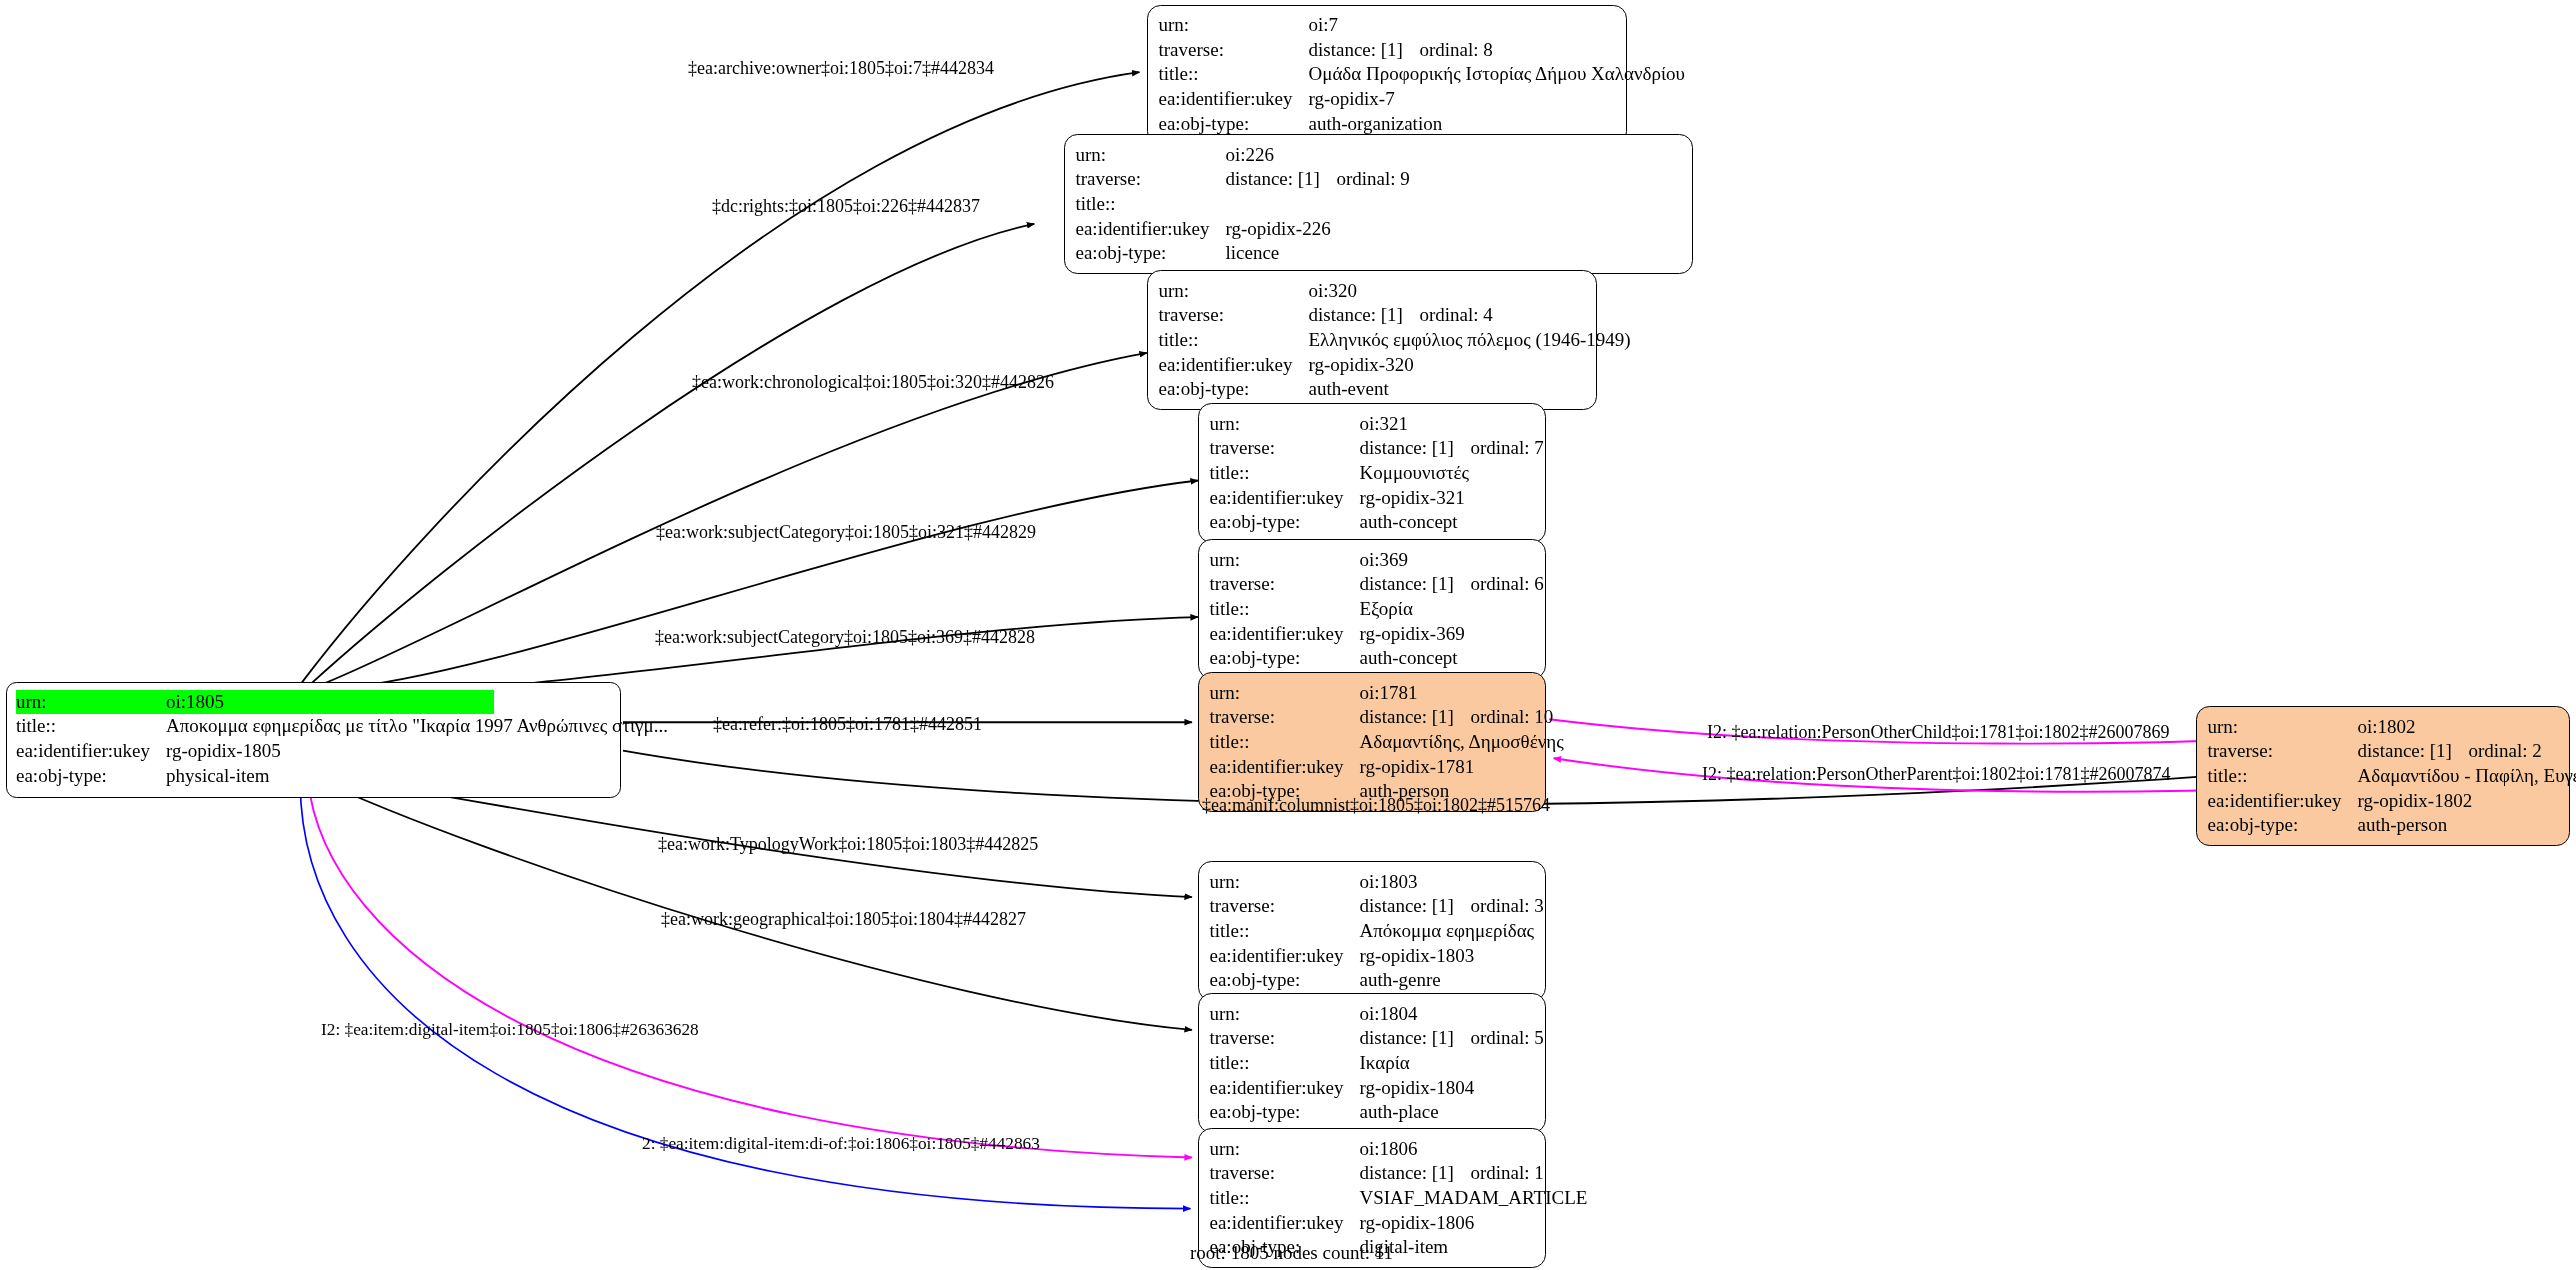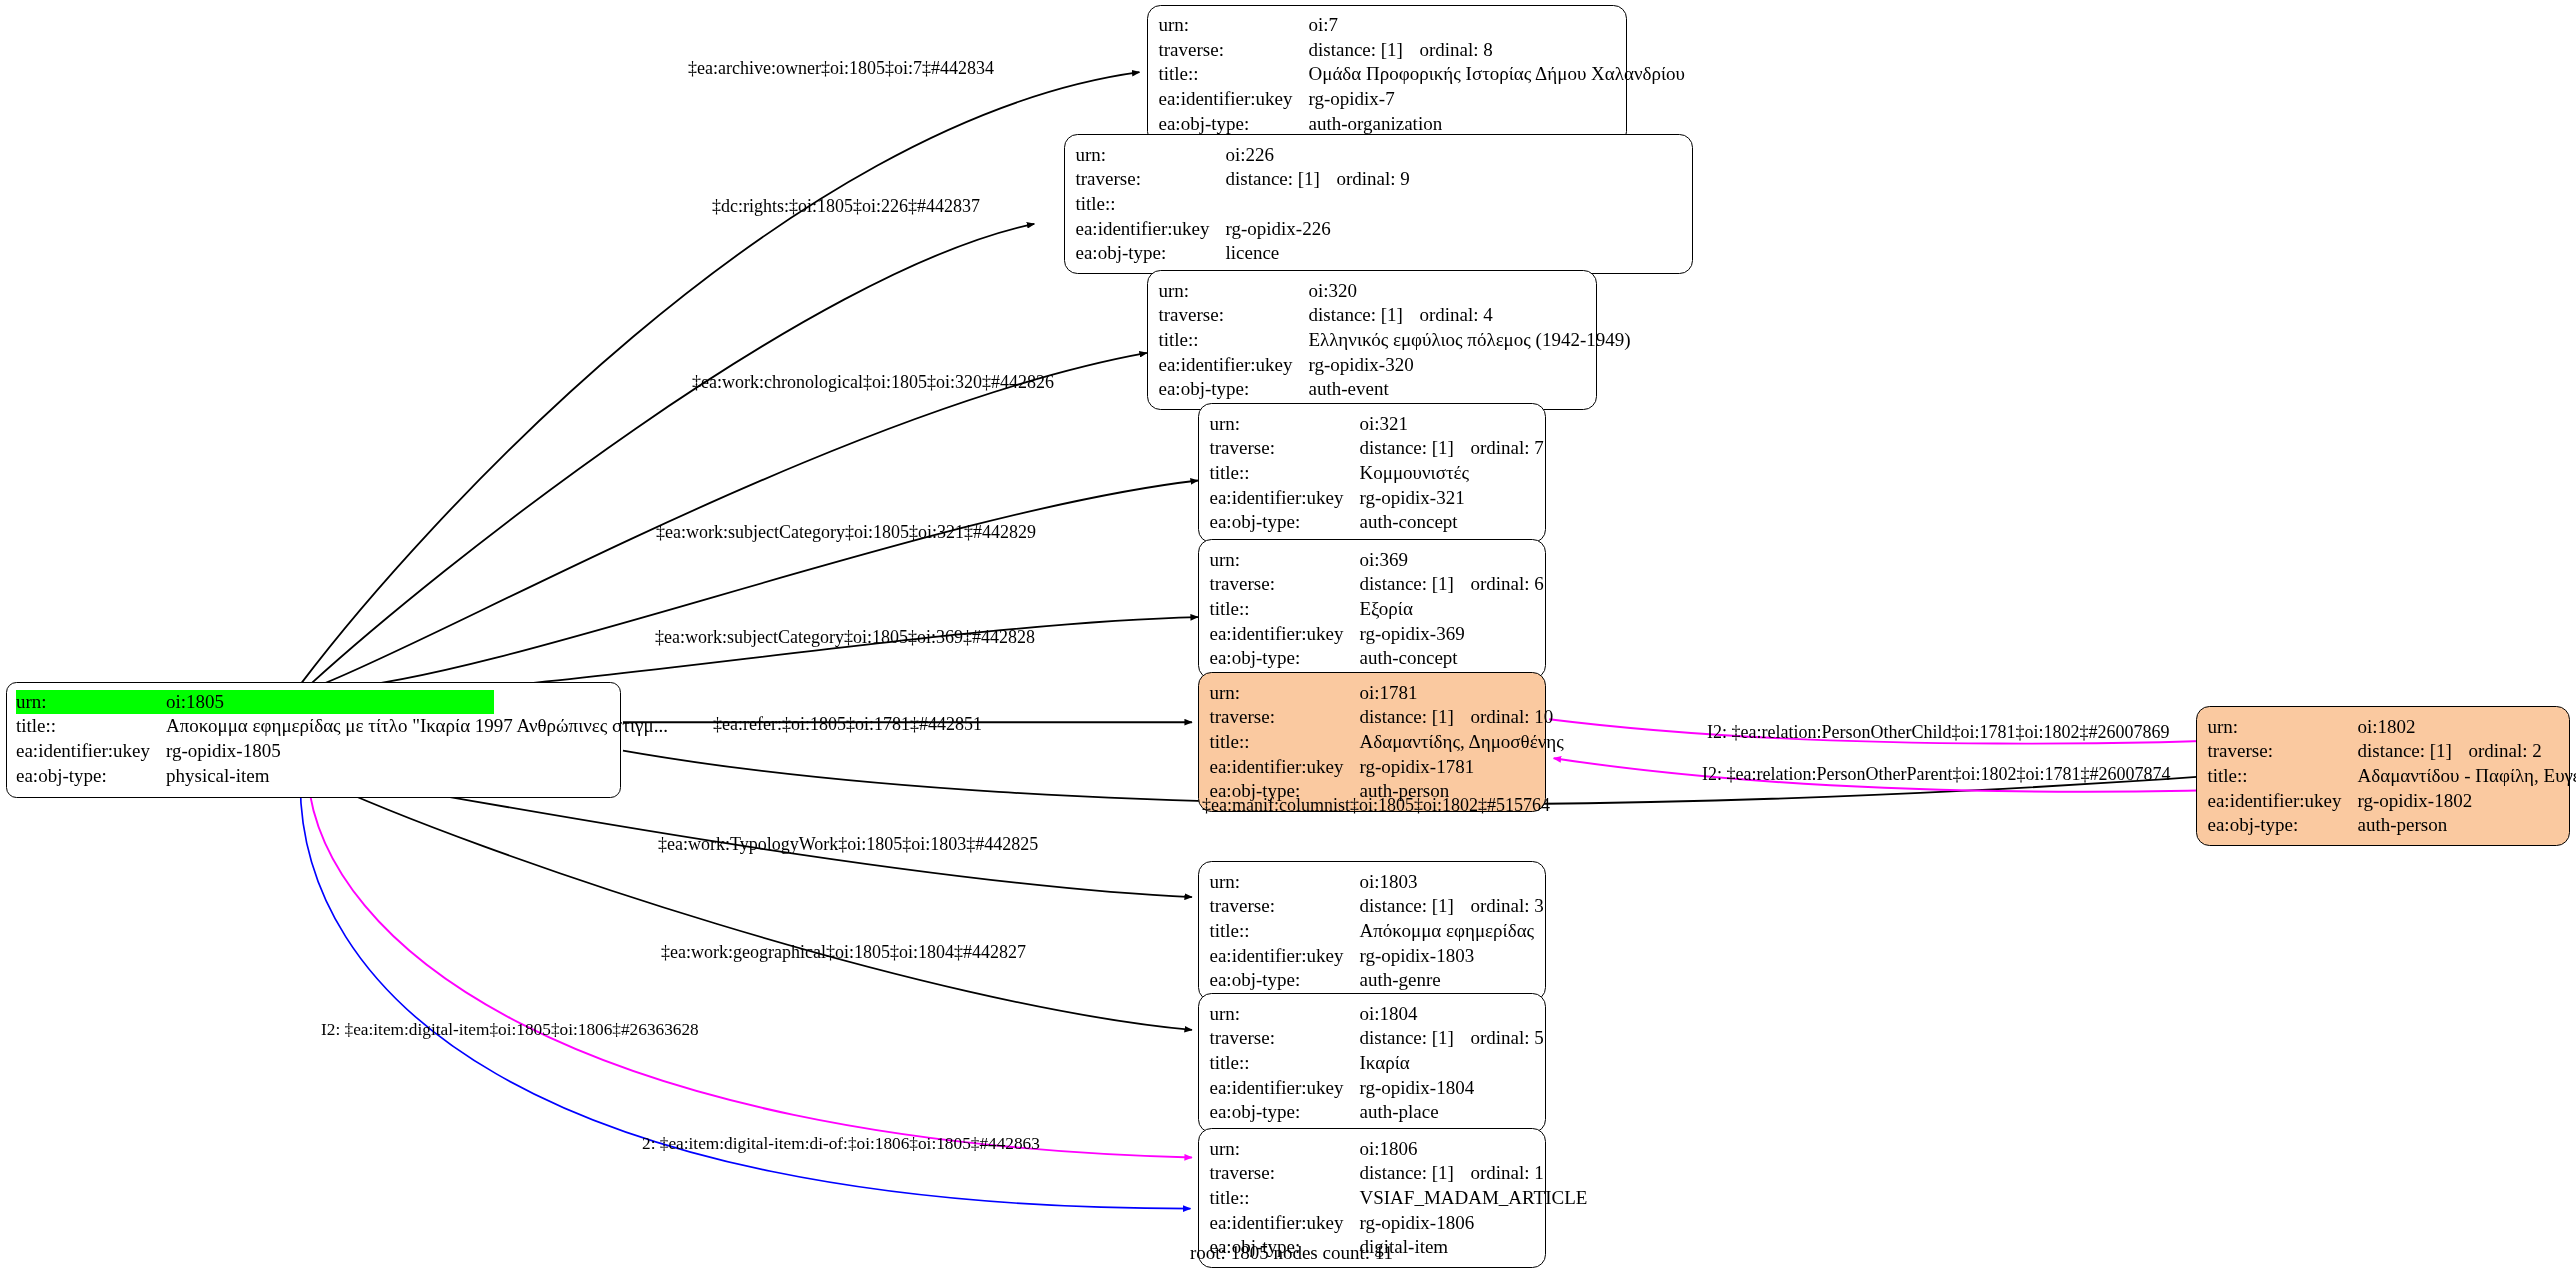--- a/index.html
+++ b/index.html
@@ -197,21 +197,21 @@
     <div class="row">
       <span class="k">urn:</span>
       <span class="v">oi:320</span>
     </div>
     <div class="row">
       <span class="k">traverse:</span>
       <span class="v"><span class="dist">distance: [1]</span><span>ordinal: 4</span></span>
     </div>
     <div class="row">
       <span class="k">title::</span>
-      <span class="v">Ελληνικός εμφύλιος πόλεμος (1942-1949)</span>
+      <span class="v">Ελληνικός εμφύλιος πόλεμος (1946-1949)</span>
     </div>
     <div class="row">
       <span class="k">ea:identifier:ukey</span>
       <span class="v">rg-opidix-320</span>
     </div>
     <div class="row">
       <span class="k">ea:obj-type:</span>
       <span class="v">auth-event</span>
     </div>
   </div>
@@ -386,21 +386,21 @@
   <div class="edge-label" style="left:656px; top:523px;">‡ea:work:subjectCategory‡oi:1805‡oi:321‡#442829</div>
 
   <div class="edge-label" style="left:655px; top:628px;">‡ea:work:subjectCategory‡oi:1805‡oi:369‡#442828</div>
 
   <div class="edge-label" style="left:713px; top:715px;">‡ea:refer:‡oi:1805‡oi:1781‡#442851</div>
 
   <div class="edge-label" style="left:1202px; top:796px;">‡ea:manif:columnist‡oi:1805‡oi:1802‡#515764</div>
 
   <div class="edge-label" style="left:658px; top:835px;">‡ea:work:TypologyWork‡oi:1805‡oi:1803‡#442825</div>
 
-  <div class="edge-label" style="left:661px; top:910px;margin-top:33px;">‡ea:work:geographical‡oi:1805‡oi:1804‡#442827</div>
+  <div class="edge-label" style="left:661px; top:910px;">‡ea:work:geographical‡oi:1805‡oi:1804‡#442827</div>
 
   <div class="edge-label small" style="left:321px; top:1021px;">I2: ‡ea:item:digital-item‡oi:1805‡oi:1806‡#26363628</div>
 
   <div class="edge-label small" style="left:642px; top:1135px;">2: ‡ea:item:digital-item:di-of:‡oi:1806‡oi:1805‡#442863</div>
 
   <div class="edge-label" style="left:1707px; top:723px;">I2: ‡ea:relation:PersonOtherChild‡oi:1781‡oi:1802‡#26007869</div>
 
   <div class="edge-label" style="left:1702px; top:765px;">I2: ‡ea:relation:PersonOtherParent‡oi:1802‡oi:1781‡#26007874</div>
 
   <div class="footer-label" style="left:1190px; top:1242px;">root: 1805 nodes count: 11</div>

